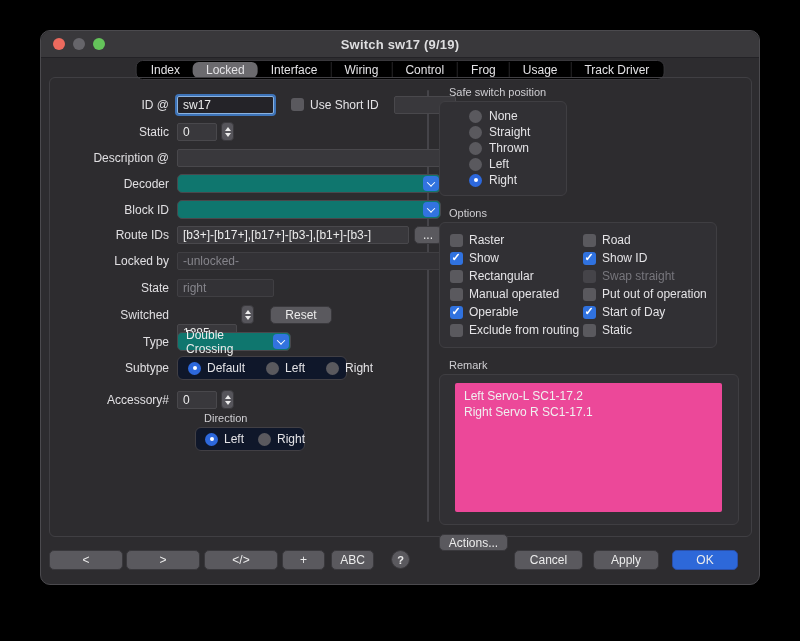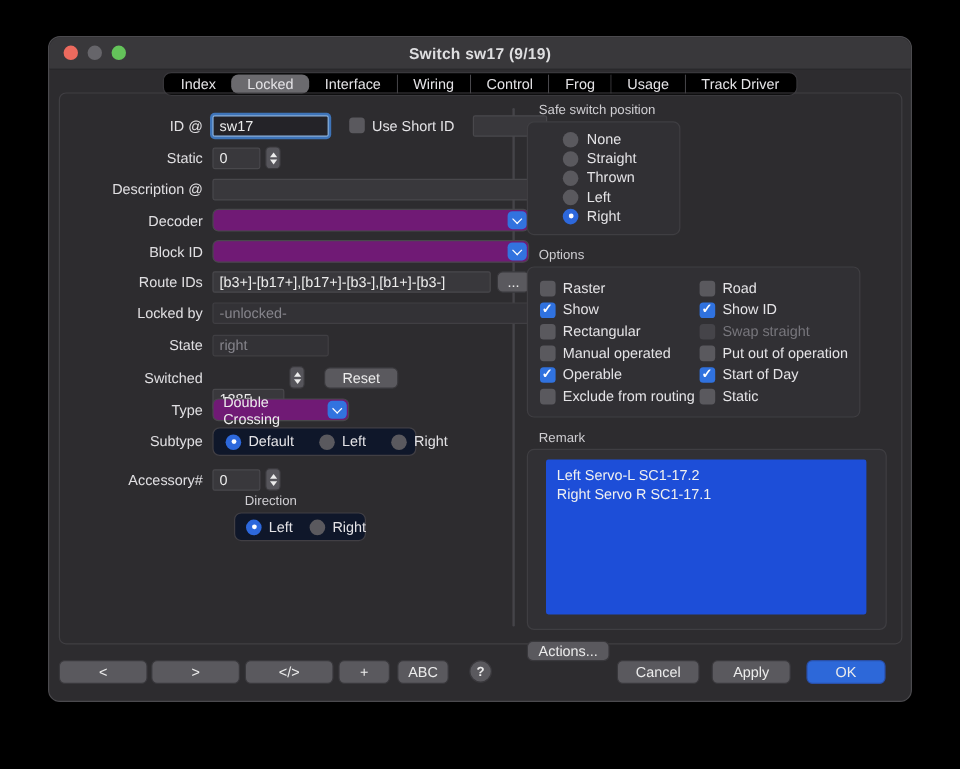--- a/index.html
+++ b/index.html
@@ -56,21 +56,21 @@
   .w97{width:97px;} .w264{width:264px;} .w232{width:232px;} .w62{width:62px;} .w60{width:60px;margin-top:36px;} .w40{width:40px;}
 
   .stepper {
     width:13px; height:19px; margin-left:4px; background:#56555B; border-radius:4px;
     border:1px solid #3A393D; display:flex; flex-direction:column; align-items:center; justify-content:center; gap:2px;
   }
   .chev-up  { width:0; height:0; border-left:3px solid transparent; border-right:3px solid transparent; border-bottom:4px solid #ECECEC; }
   .chev-dn  { width:0; height:0; border-left:3px solid transparent; border-right:3px solid transparent; border-top:4px solid #ECECEC; }
 
   .combo {
-    position:relative; height:19px; background:#701a75; border:1px solid #49484C; border-radius:5px;
+    position:relative; height:19px; background:#0f766e; border:1px solid #49484C; border-radius:5px;
     display:flex; align-items:center; font-size:12px; color:#ECECEC; padding:0 22px 0 8px;
   }
   .combo-btn {
     position:absolute; right:1px; top:1px; width:16px; height:15px; background:#3273DF; border-radius:4px;
     display:flex; align-items:center; justify-content:center;
   }
   .chevron { width:6px; height:6px; border-right:1.7px solid #fff; border-bottom:1.7px solid #fff; transform:rotate(45deg) translate(-1px,-1px); }
 
   .gbtn {
     height:18px; background:#5A595E; border:1px solid #39383C; border-radius:5px;
@@ -96,21 +96,21 @@
   .opt-box { width:278px; margin-top:3px; padding:10px 6px 10px 10px; display:grid; grid-template-columns:133px auto; row-gap:4px; }
   .opt { display:flex; align-items:center; gap:6px; font-size:12px; color:#E4E3E6; height:14px; }
   .checkbox { width:13px; height:13px; border-radius:3px; background:#5A595E; flex:none; position:relative; }
   .checkbox.on { background:#3072DF; }
   .checkbox.on::after { content:"✓"; position:absolute; left:1.5px; top:-1px; font-size:11px; font-weight:bold; color:#fff; }
   .opt.dim .checkbox { background:#454449; }
   .opt.dim span.lbl { color:#77767C; }
 
   .remark-box { width:300px; height:151px; margin-top:3px; padding:8px 16px 12px 15px; }
   .remark-ta {
-    width:100%; height:100%; background:#1d4ed8; border:none; border-radius:2px; resize:none; outline:none;
+    width:100%; height:100%; background:#ec4899; border:none; border-radius:2px; resize:none; outline:none;
     color:#F0F0F0; font-size:12px; font-family:"Liberation Sans",sans-serif; line-height:16px; padding:5px 9px;
   }
 
   
   .toolbtn { position:absolute; top:519px; height:20px; background:#5A595E; border:1px solid #39383C; border-radius:5px; color:#ECECEC; font-size:12px; display:flex; align-items:center; justify-content:center; }
   .helpbtn { position:absolute; top:519px; left:350px; width:19px; height:19px; border-radius:50%; background:#5A595E; border:1px solid #39383C; color:#ECECEC; font-size:11px; font-weight:bold; display:flex; align-items:center; justify-content:center; }
   .okbtn { background:#2D68D9; border-color:#2A4FA8; }
 </style>
 </head>
 <body>

